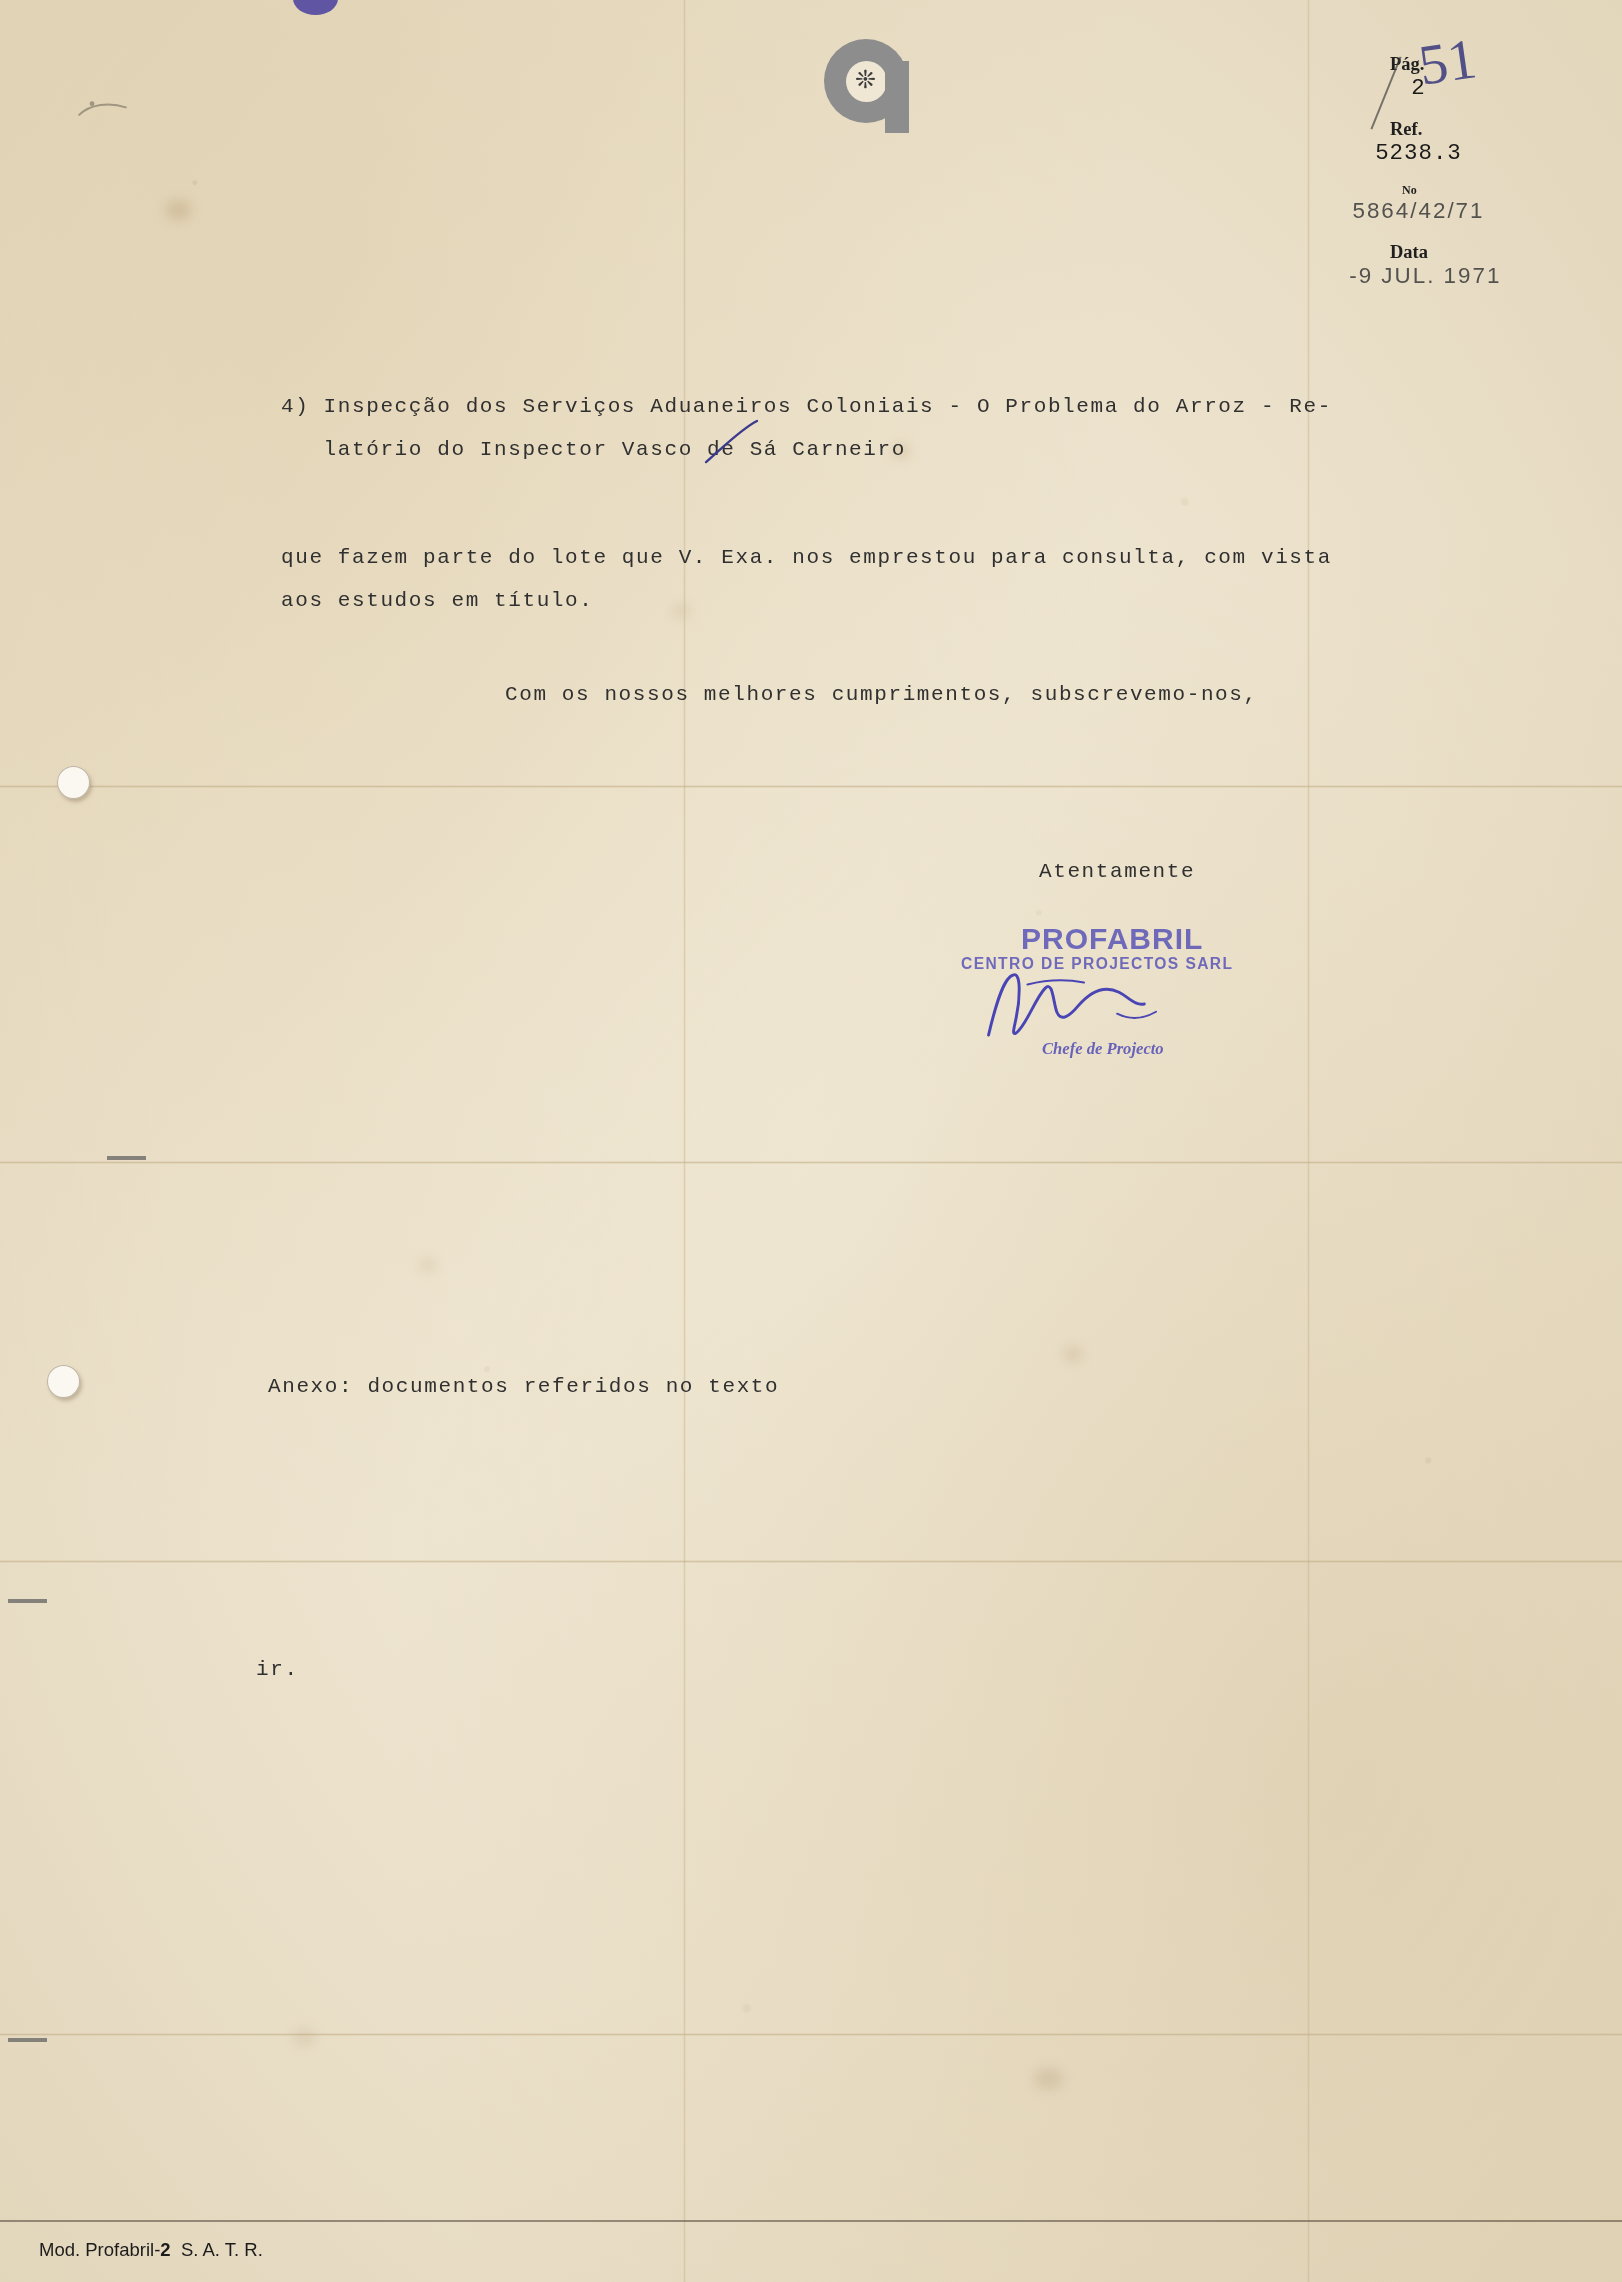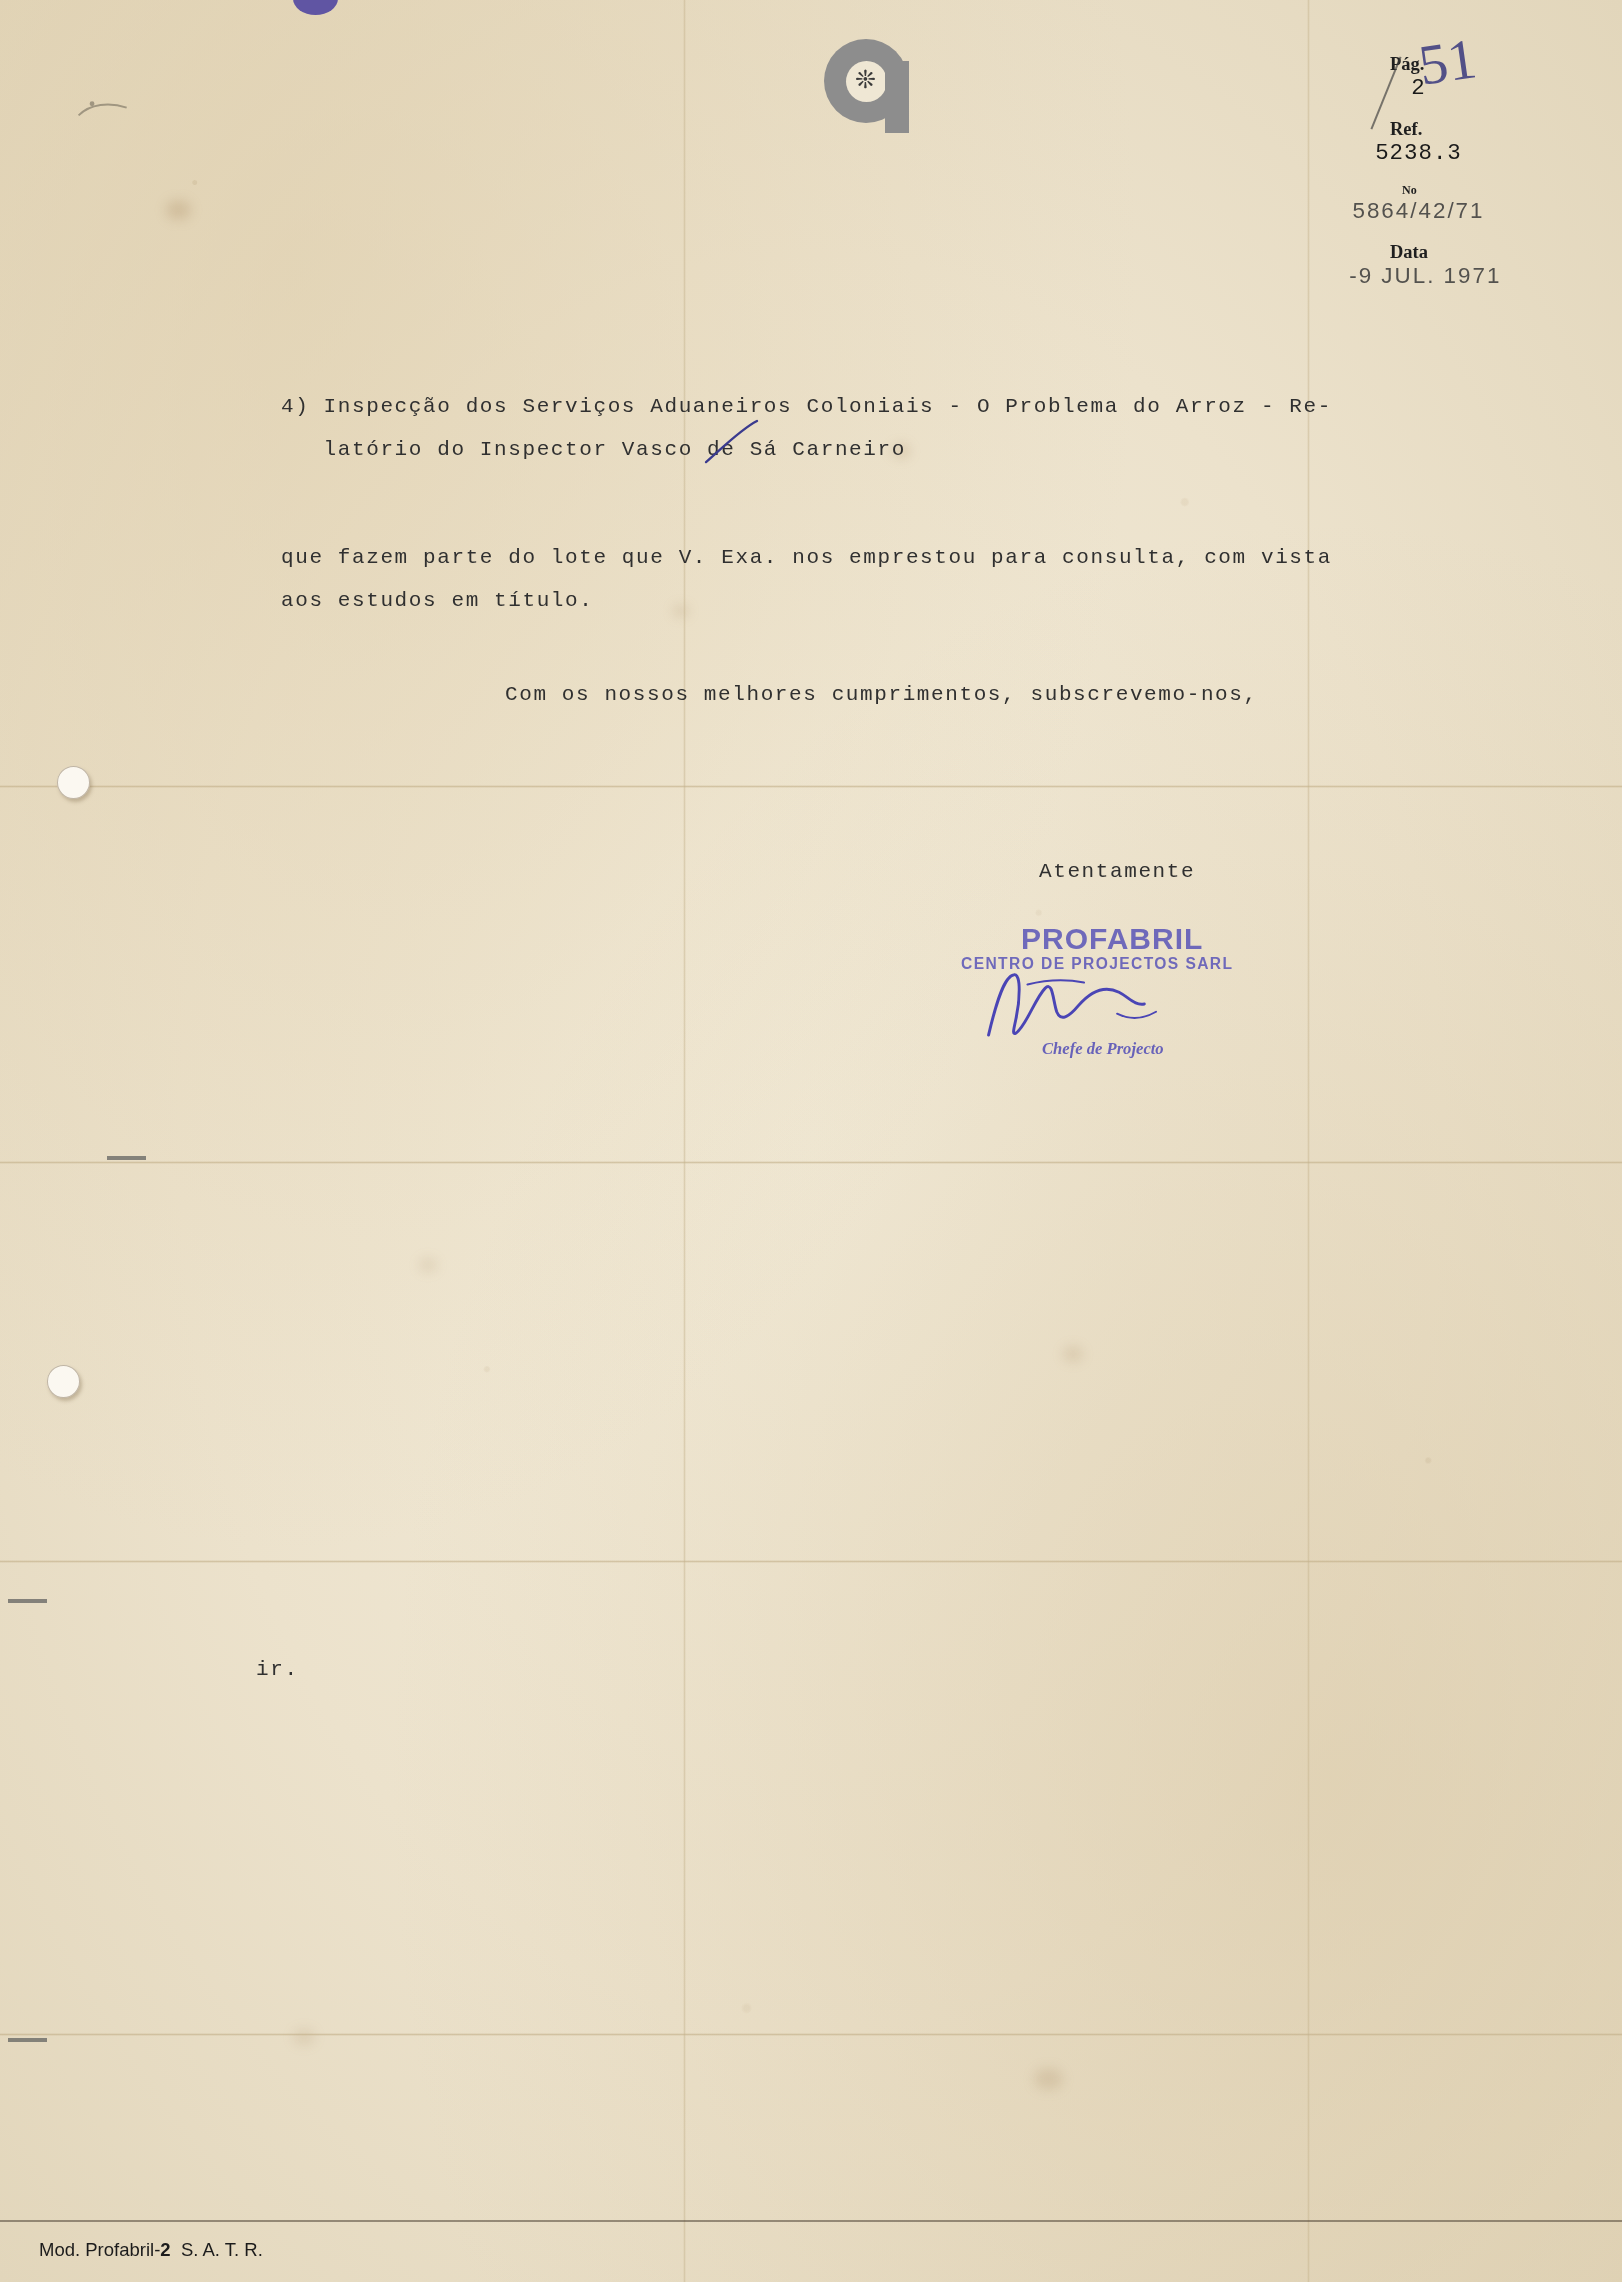--- a/index.html
+++ b/index.html
@@ -348,19 +348,20 @@
     <div class="stamp-brand">PROFABRIL</div>
     <div class="stamp-sub">CENTRO DE PROJECTOS SARL</div>
     <svg class="signature" viewBox="0 0 230 80">
       <path d="M18 74 C26 40, 34 14, 44 12 C52 10, 50 40, 46 58 C44 68, 42 74, 46 72 C56 66, 66 36, 76 26 C84 18, 84 38, 88 50 C92 60, 100 56, 110 44 C122 30, 136 22, 152 30 C162 35, 168 44, 178 42" stroke="#4a45b5" stroke-width="3" fill="none" stroke-linecap="round"></path>
       <path d="M58 22 C74 18, 96 16, 116 20" stroke="#4a45b5" stroke-width="2.2" fill="none" stroke-linecap="round"></path>
       <path d="M150 52 C162 58, 176 58, 190 50" stroke="#4a45b5" stroke-width="2" fill="none" stroke-linecap="round"></path>
     </svg>
     <div class="stamp-role">Chefe de Projecto</div>
   </div>
 
+  <div class="body-text" id="anexo">Anexo: documentos referidos no texto</div>
   <div class="body-text" id="initials">ir.</div>
 
   <div class="footer-rule"></div>
   <div class="footer"><span>Mod. Profabril-</span><span class="b">2</span>  <span>S. A. T. R.</span></div>
 
 </div>
 
 
 </body></html>

